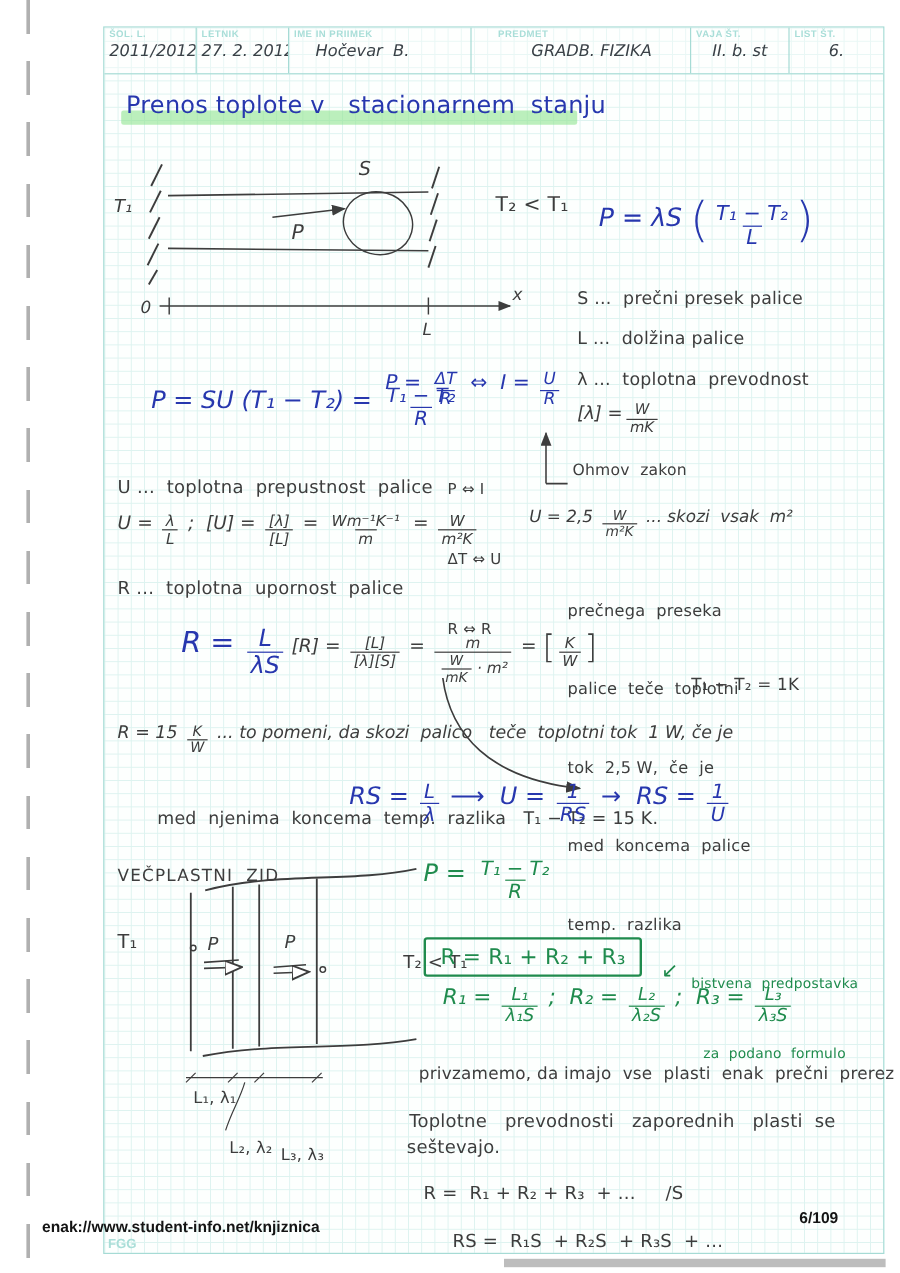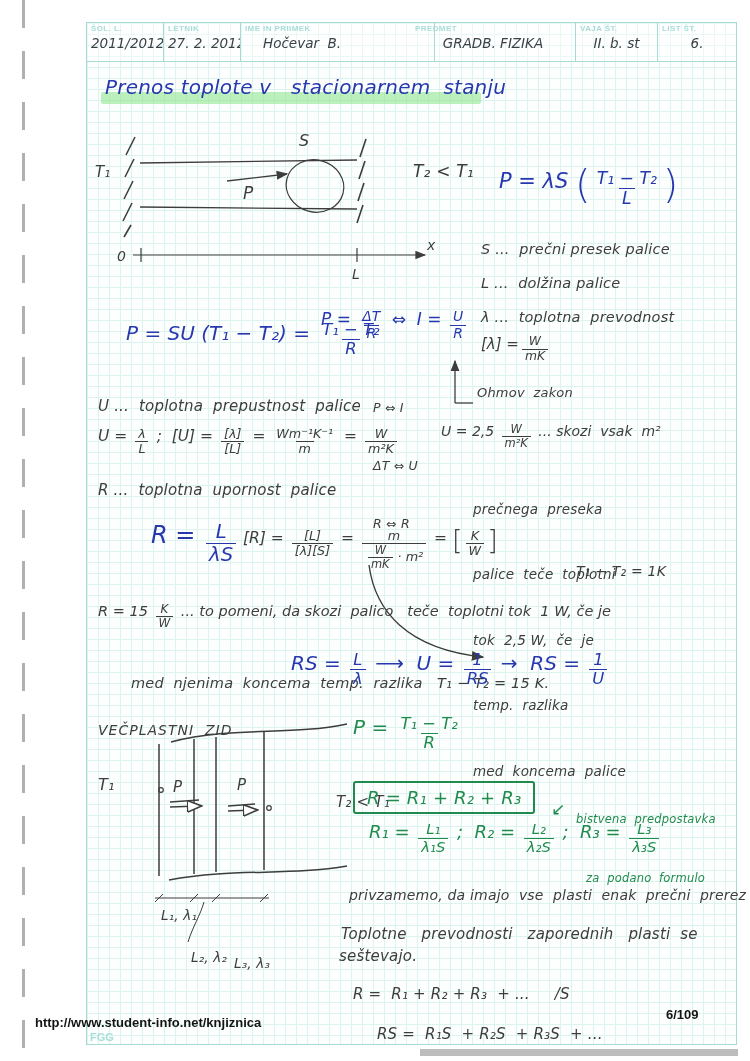--- a/index.html
+++ b/index.html
@@ -1,19 +1,19 @@
 <!DOCTYPE html>
 <html><head>
 <meta charset="utf-8">
 <style>
   html,body{margin:0;padding:0;}
   body{width:750px;height:1061px;position:relative;background:#ffffff;overflow:hidden;
        font-family:"DejaVu Sans",sans-serif;}
   .abs{position:absolute;}
-  .hw{font-family:"DejaVu Sans",sans-serif;font-style:italic;white-space:pre;letter-spacing:.2px;}
+  .hw{font-family:"DejaVu Sans",sans-serif;white-space:pre;letter-spacing:.2px;}
   .blue{color:#2737ae;}
   .blk{color:#3d3d3d;}
   .grn{color:#1f8b4d;}
   .fx{display:flex;white-space:pre;font-style:italic;}
   .frac{display:inline-flex;flex-direction:column;align-items:center;vertical-align:middle;
         margin:0 3px;line-height:1.12;font-size:.82em;text-align:center;}
   .frac>.num{padding:0 3px;}
   .frac>.den{border-top:1.6px solid currentColor;padding:0 3px;}
   .denflex{display:inline-flex;align-items:center;gap:2px;}
   .paren{font-style:normal;font-weight:300;font-size:1.9em;line-height:.8;}
@@ -50,21 +50,21 @@
 
   <div class="hdrrow">
     <div class="hdrcell" style="left:0;width:77px;">
       <div class="hdrlabel">ŠOL. L.</div>
       <div class="hdrvalue">2011/2012</div>
     </div>
     <div class="hdrcell" style="left:77px;width:77px;">
       <div class="hdrlabel">LETNIK</div>
       <div class="hdrvalue">27. 2. 2012</div>
     </div>
-    <div class="hdrcell" style="left:154px;width:194px;">
+    <div class="hdrcell" style="left:154px;width:152px;">
       <div class="hdrlabel">IME IN PRIIMEK</div>
       <div class="hdrvalue" style="text-align:left;padding-left:18px;">Hočevar  B.</div>
     </div>
     <div class="hdrcell" style="left:324px;width:165px;">
       <div class="hdrlabel">PREDMET</div>
       <div class="hdrvalue">GRADB. FIZIKA</div>
     </div>
     <div class="hdrcell" style="left:489px;width:82px;">
       <div class="hdrlabel">VAJA ŠT.</div>
       <div class="hdrvalue">II. b. st</div>
@@ -159,22 +159,22 @@
     <span>U = </span><span class="frac"><span class="num">λ</span><span class="den">L</span></span><span> ;  [U] = </span><span class="frac"><span class="num">[λ]</span><span class="den">[L]</span></span><span> = </span><span class="frac"><span class="num">Wm⁻¹K⁻¹</span><span class="den">m</span></span><span> = </span><span class="frac"><span class="num">W</span><span class="den">m²K</span></span>
   </div>
 
   <div class="abs fx blk" style="left:354px;top:400px;font-size:14px;">
     <span>U = 2,5 </span><span class="frac"><span class="num">W</span><span class="den">m²K</span></span><span> ... skozi  vsak  m²</span>
   </div>
   <div class="abs hw blk" style="left:386px;top:432px;font-size:13.5px;line-height:1.62;">
     <div>prečnega  preseka</div>
     <div>palice  teče  toplotni</div>
     <div>tok  2,5 W,  če  je</div>
+    <div>med  koncema  palice</div>
     <div>temp.  razlika</div>
-    <div>med  koncema  palice</div>
   </div>
   <div class="abs hw blk" style="left:489px;top:540px;font-size:14px;">T₁ − T₂ = 1K</div>
 
   <div class="abs hw blk" style="left:11px;top:458px;font-size:15px;">R ...  toplotna  upornost  palice</div>
 
   <div class="abs fx blue" style="left:64px;top:498px;font-size:24px;">
     <span>R = </span><span class="frac"><span class="num">L</span><span class="den">λS</span></span>
   </div>
 
   <div class="abs fx blk" style="left:156px;top:506px;font-size:15.5px;">
@@ -266,16 +266,16 @@
   </div>
 
   <div class="abs hw blk" style="left:262px;top:864px;font-size:14px;">privzamemo, da imajo  vse  plasti  enak  prečni  prerez S</div>
   <div class="abs hw blk" style="left:254px;top:902px;font-size:15px;">Toplotne   prevodnosti   zaporednih   plasti  se</div>
   <div class="abs hw blk" style="left:252px;top:924px;font-size:15px;">seštevajo.</div>
   <div class="abs hw blk" style="left:266px;top:962px;font-size:15px;">R =  R₁ + R₂ + R₃  + ...     /S</div>
   <div class="abs hw blk" style="left:260px;top:1002px;font-size:15px;margin-left:30px;">RS =  R₁S  + R₂S  + R₃S  + ...</div>
 
 </div>
 
-<div class="abs footer-print" style="left:35px;top:1015px;">http://www.student-info.net/knjiznica</div>
+<div class="abs footer-print" style="left:35px;top:1015px;">enak://www.student-info.net/knjiznica</div>
 <div class="abs footer-print" style="left:666px;top:1007px;text-align:right;">6/109</div>
 <div class="abs logo-faint" style="left:90px;top:1031px;">FGG</div>
 <div class="shadowbar" style="left:420px;top:1049px;width:318px;height:7px;"></div>
 
 </body></html>

